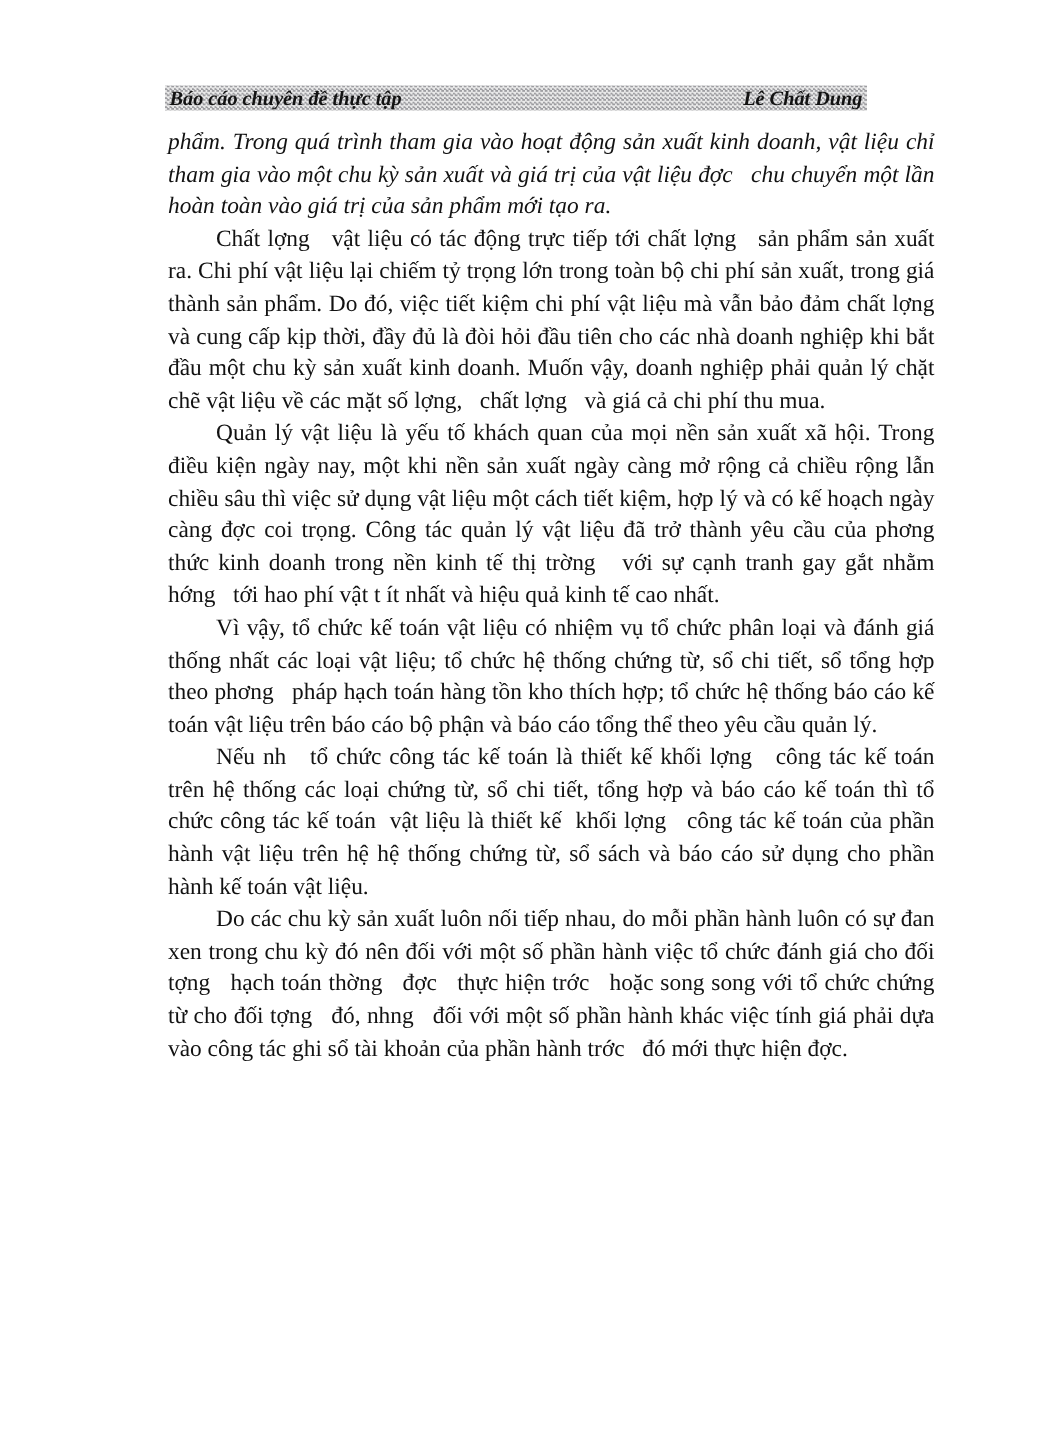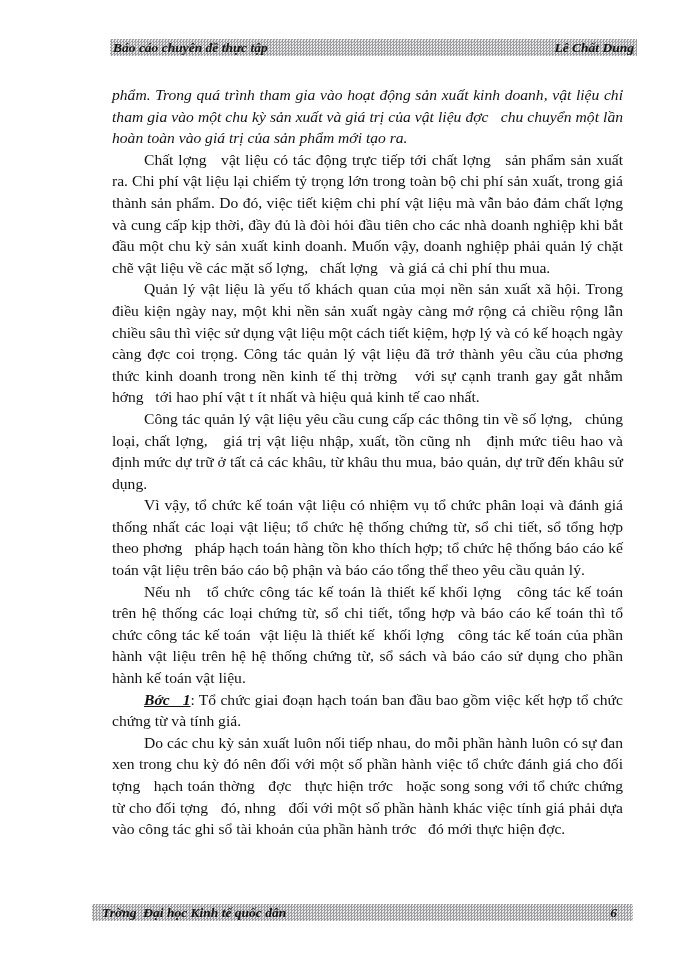--- a/index.html
+++ b/index.html
@@ -26,22 +26,22 @@
     justify-content: space-between;
     align-items: center;
     font-weight: bold;
     font-style: italic;
     font-size: 13.5px;
     line-height: 17px;
     white-space: pre;
   }
   .band-header {
     left: 110px;
-    top: 39px;
-    width: 527px;
+    top: 57px;
+    width: 468px;
     padding: 0 3px 0 3px;
     box-sizing: border-box;
     gap: 28px;
   }
   .band-footer {
     left: 92px;
     top: 904px;
     width: 541px;
     padding: 0 16px 0 10px;
     box-sizing: border-box;
@@ -77,25 +77,19 @@
 
   <div class="band band-header">
     <span>Báo cáo chuyên đề thực tập</span>
     <span>Lê Chất Dung</span>
   </div>
 
   <div class="content">
     <p class="no-indent">phẩm. Trong quá trình tham gia vào hoạt động sản xuất kinh doanh, vật liệu chỉ tham gia vào một chu kỳ sản xuất và giá trị của vật liệu đợc   chu chuyển một lần hoàn toàn vào giá trị của sản phẩm mới tạo ra.</p>
     <p>Chất lợng   vật liệu có tác động trực tiếp tới chất lợng   sản phẩm sản xuất ra. Chi phí vật liệu lại chiếm tỷ trọng lớn trong toàn bộ chi phí sản xuất, trong giá thành sản phẩm. Do đó, việc tiết kiệm chi phí vật liệu mà vẫn bảo đảm chất lợng   và cung cấp kịp thời, đầy đủ là đòi hỏi đầu tiên cho các nhà doanh nghiệp khi bắt đầu một chu kỳ sản xuất kinh doanh. Muốn vậy, doanh nghiệp phải quản lý chặt chẽ vật liệu về các mặt số lợng,   chất lợng   và giá cả chi phí thu mua.</p>
     <p>Quản lý vật liệu là yếu tố khách quan của mọi nền sản xuất xã hội. Trong điều kiện ngày nay, một khi nền sản xuất ngày càng mở rộng cả chiều rộng lẫn chiều sâu thì việc sử dụng vật liệu một cách tiết kiệm, hợp lý và có kế hoạch ngày càng đợc coi trọng. Công tác quản lý vật liệu đã trở thành yêu cầu của phơng   thức kinh doanh trong nền kinh tế thị trờng   với sự cạnh tranh gay gắt nhằm hớng   tới hao phí vật t ít nhất và hiệu quả kinh tế cao nhất.</p>
-    <p>Công tác quản lý vật liệu yêu cầu cung cấp các thông tin về số lợng,   chủng loại, chất lợng,   giá trị vật liệu nhập, xuất, tồn cũng nh   định mức tiêu hao và định mức dự trữ ở tất cả các khâu, từ khâu thu mua, bảo quản, dự trữ đến khâu sử dụng.</p>
     <p>Vì vậy, tổ chức kế toán vật liệu có nhiệm vụ tổ chức phân loại và đánh giá thống nhất các loại vật liệu; tổ chức hệ thống chứng từ, sổ chi tiết, sổ tổng hợp theo phơng   pháp hạch toán hàng tồn kho thích hợp; tổ chức hệ thống báo cáo kế toán vật liệu trên báo cáo bộ phận và báo cáo tổng thể theo yêu cầu quản lý.</p>
     <p>Nếu nh   tổ chức công tác kế toán là thiết kế khối lợng   công tác kế toán trên hệ thống các loại chứng từ, sổ chi tiết, tổng hợp và báo cáo kế toán thì tổ chức công tác kế toán  vật liệu là thiết kế  khối lợng   công tác kế toán của phần hành vật liệu trên hệ hệ thống chứng từ, sổ sách và báo cáo sử dụng cho phần hành kế toán vật liệu.</p>
-    <p><span class="step-lead">Bớc   1</span><span>: Tổ chức giai đoạn hạch toán ban đầu bao gồm việc kết hợp tổ chức chứng từ và tính giá.</span></p>
     <p>Do các chu kỳ sản xuất luôn nối tiếp nhau, do mỗi phần hành luôn có sự đan xen trong chu kỳ đó nên đối với một số phần hành việc tổ chức đánh giá cho đối tợng   hạch toán thờng   đợc   thực hiện trớc   hoặc song song với tổ chức chứng từ cho đối tợng   đó, nhng   đối với một số phần hành khác việc tính giá phải dựa vào công tác ghi sổ tài khoản của phần hành trớc   đó mới thực hiện đợc.</p>
   </div>
 
-  <div class="band band-footer">
-    <span>Trờng  Đại học Kinh tế quốc dân</span>
-    <span>6</span>
-  </div>
 
 </div>
 
 </body></html>

